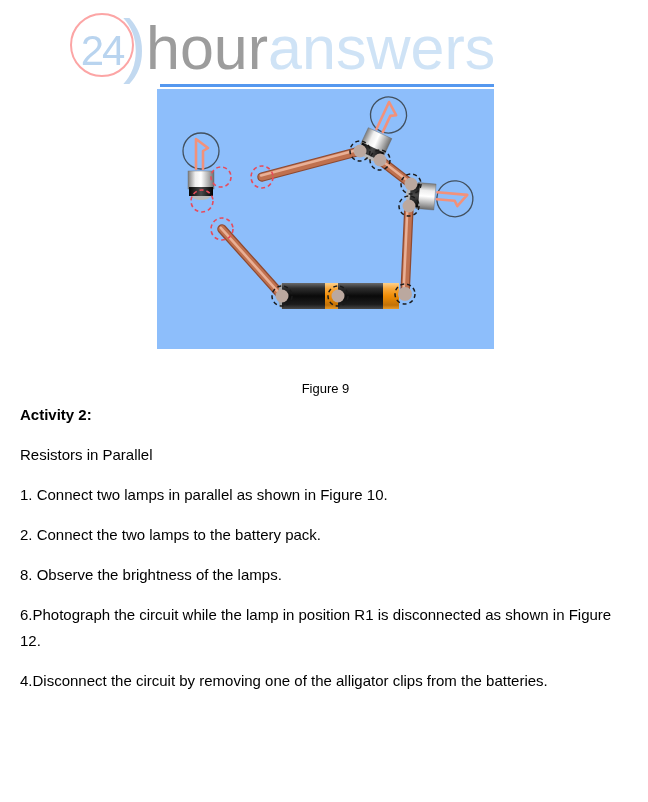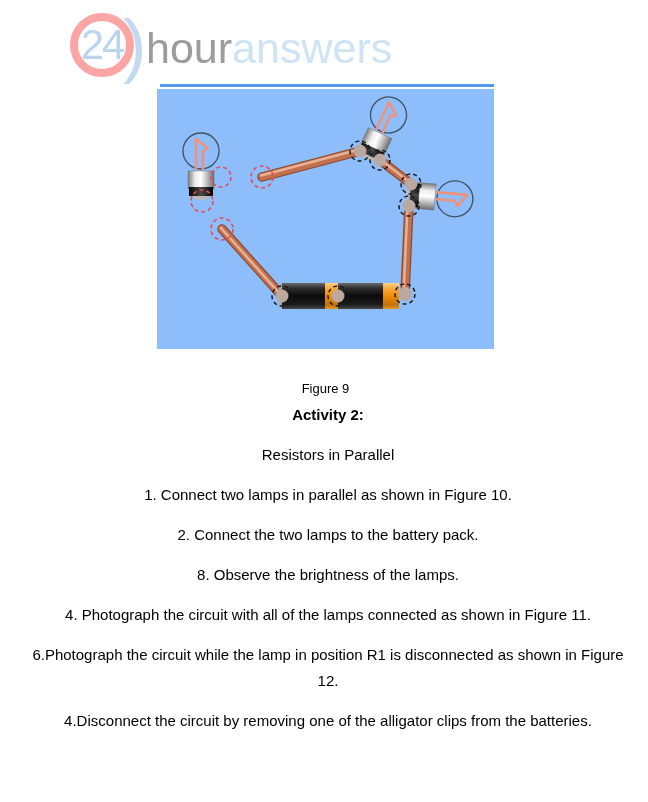--- a/index.html
+++ b/index.html
@@ -11,48 +11,48 @@
     overflow: hidden;
     font-family: "Liberation Sans", sans-serif;
     color: #000000;
   }
 
   
   .logo { position: absolute; left: 70px; top: 8px; width: 480px; height: 80px; }
   .logo-circle {
     position: absolute; left: 0; top: 5px;
     width: 64px; height: 64px;
-    border: 8px solid #fca5a5; border-radius: 50%;
+    border: 2px solid #fca5a5; border-radius: 50%;
     display: flex; align-items: flex-end; justify-content: center;
     font-size: 42px; letter-spacing: -2px; color: #b9d4ef;
   }
   .logo-paren {
     position: absolute; left: 53px; top: 1px;
     font-size: 70px; line-height: 72px; color: #c2d9f0;
   }
   .logo-text {
     position: absolute; left: 76px; top: 6px;
-    font-size: 43px; line-height: 68px; letter-spacing: 0px; white-space: nowrap;
+    font-size: 61px; line-height: 68px; letter-spacing: 0px; white-space: nowrap;
   }
   .logo-hour { color: #9c9c9c; }
   .logo-answers { color: #cfe3f6; }
   .logo-bar {
     position: absolute; left: 160px; top: 84px;
     width: 334px; height: 3px; background: #5598ef;
   }
 
   
   .figure-panel { position: absolute; left: 157px; top: 89px; width: 337px; height: 260px; }
   .figure-caption {
     position: absolute; left: 157px; top: 372px; width: 337px;
     text-align: center; font-size: 13px; color: #000; margin-top: 9px;
   }
 
   
-  .text-block { position: absolute; left: 20px; top: 402px; width: 616px; text-align: center; }
+  .text-block { position: absolute; left: 20px; top: 402px; width: 616px; }
   .text-block p { margin: 0 0 14px 0; font-size: 15px; line-height: 26px; }
   .heading { font-weight: bold; }
 </style>
 </head>
 <body>
 
 <div class="logo">
   <div class="logo-circle">
     <span>24</span>
   </div>
@@ -167,16 +167,15 @@
 </div>
 
 <div class="figure-caption">Figure 9</div>
 
 <div class="text-block">
   <p class="heading">Activity 2:</p>
   <p>Resistors in Parallel</p>
   <p>1. Connect two lamps in parallel as shown in Figure 10.</p>
   <p>2. Connect the two lamps to the battery pack.</p>
   <p>8. Observe the brightness of the lamps.</p>
-  <p>4. Photograph the circuit with all of the lamps connected as shown in Figure 11.</p>
   <p>6.Photograph the circuit while the lamp in position R1 is disconnected as shown in Figure 12.</p>
   <p>4.Disconnect the circuit by removing one of the alligator clips from the batteries.</p>
 </div>
 
 </body></html>

